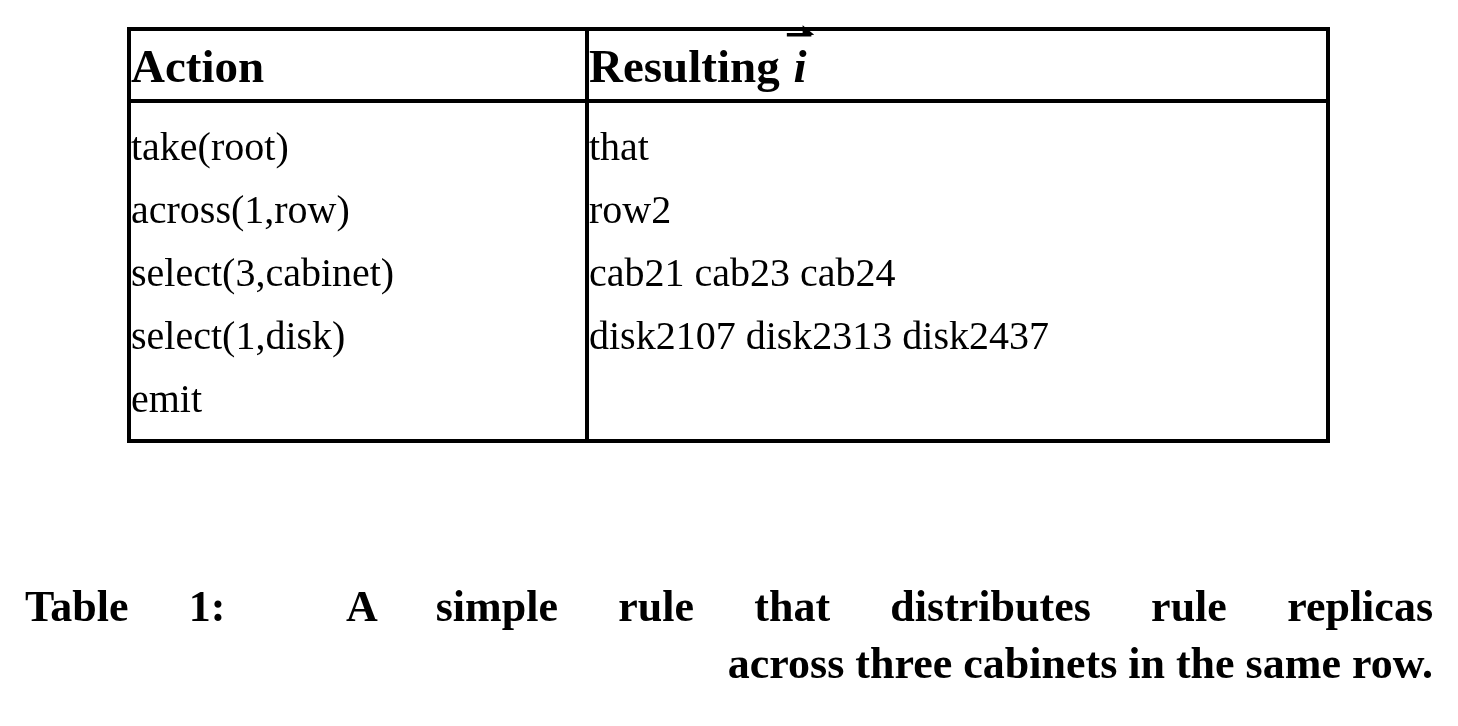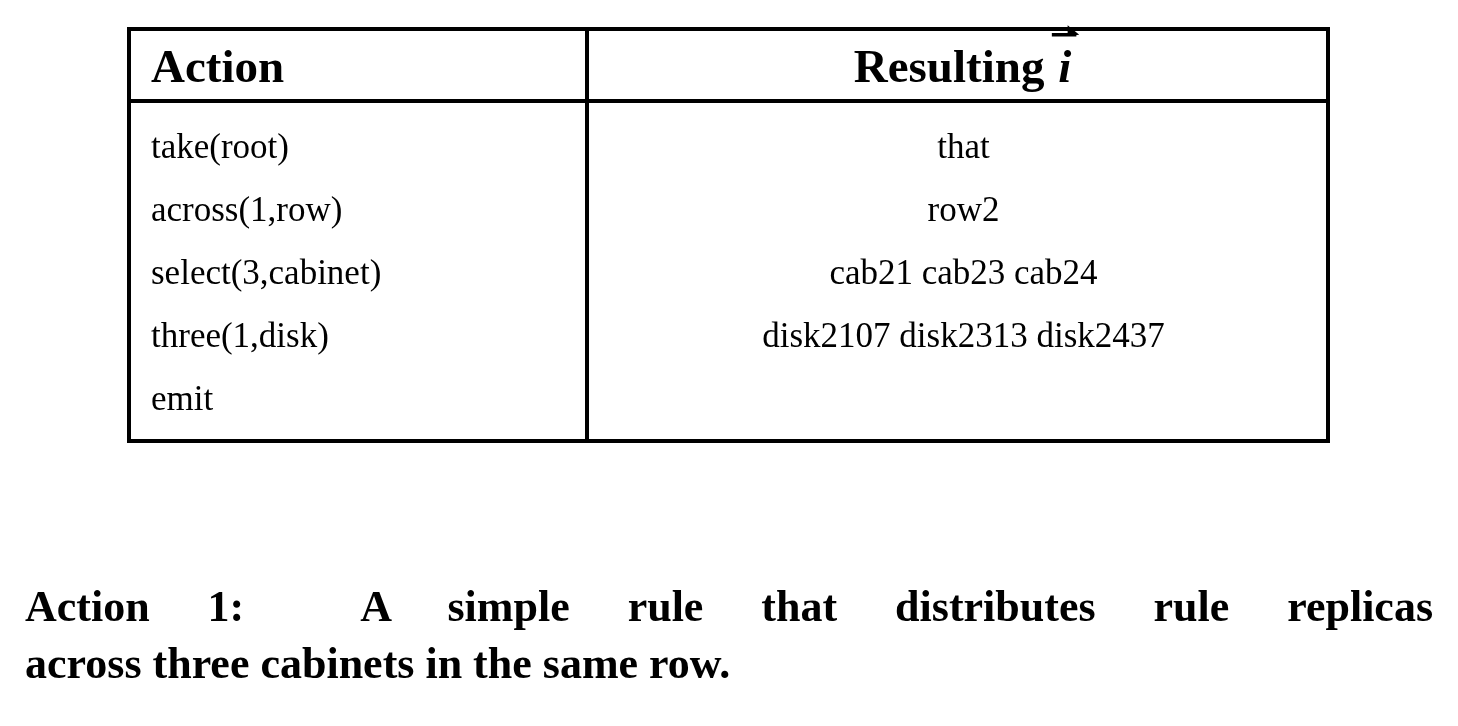--- a/index.html
+++ b/index.html
@@ -33,48 +33,47 @@
     border-collapse: collapse;
     table-layout: fixed;
   }
 
   table.rule-table td {
     vertical-align: top;
     padding: 0;
   }
 
   td.col-left  { width: 454px; }
-  td.col-right { width: auto; text-align: center; }
+  td.col-right { width: auto; }
 
   
   td.col-left {
     border-right: 4px solid #000000;
   }
 
   
   tr.header-row > td {
     border-bottom: 4px solid #000000;
   }
 
   .cell-inner {
-    padding-left: 20px;
     padding-right: 8px;
   }
 
   .header-row .cell-inner {
     font-weight: bold;
     font-size: 47px;
     line-height: 1.0;
     padding-top: 12px;
     padding-bottom: 9px;
     white-space: nowrap;
   }
 
   .body-row .cell-inner {
-    font-size: 35px;
+    font-size: 40px;
     line-height: 63px;
     padding-top: 12px;
     padding-bottom: 10px;
     white-space: nowrap;
   }
 
   .line { display: block; }
 
   
   .vec {
@@ -108,21 +107,21 @@
     text-justify: inter-word;
   }
   #caption .cap-line-1 {
     display: block;
     text-align: justify;
     text-align-last: justify;
     white-space: nowrap;
   }
   #caption .cap-line-2 {
     display: block;
-    text-align: left;
+    text-align: right;
     white-space: nowrap;
   }
   #caption .cap-label { white-space: pre; }
 </style>
 </head>
 <body>
 
 <div id="table-wrap">
   <table class="rule-table">
     <tbody>
@@ -138,34 +137,34 @@
                   </svg>
                 </span><span>i</span></span></div>
         </td>
       </tr>
       <tr class="body-row">
         <td class="col-left">
           <div class="cell-inner">
             <span class="line">take(root)</span>
             <span class="line">across(1,row)</span>
             <span class="line">select(3,cabinet)</span>
-            <span class="line">three(1,disk)</span>
+            <span class="line">select(1,disk)</span>
             <span class="line">emit</span>
           </div>
         </td>
         <td class="col-right">
           <div class="cell-inner">
             <span class="line">that</span>
             <span class="line">row2</span>
             <span class="line">cab21 cab23 cab24</span>
             <span class="line">disk2107 disk2313 disk2437</span>
             <span class="line">&nbsp;</span>
           </div>
         </td>
       </tr>
     </tbody>
   </table>
 </div>
 
 <div id="caption">
-  <span class="cap-line-1"><span class="cap-label">Action 1:</span>&nbsp;&nbsp;<span>A  simple  rule  that  distributes  rule  replicas</span></span>
+  <span class="cap-line-1"><span class="cap-label">Table 1:</span>&nbsp;&nbsp;<span>A  simple  rule  that  distributes  rule  replicas</span></span>
   <span class="cap-line-2">across three cabinets in the same row.</span>
 </div>
 
 </body></html>

